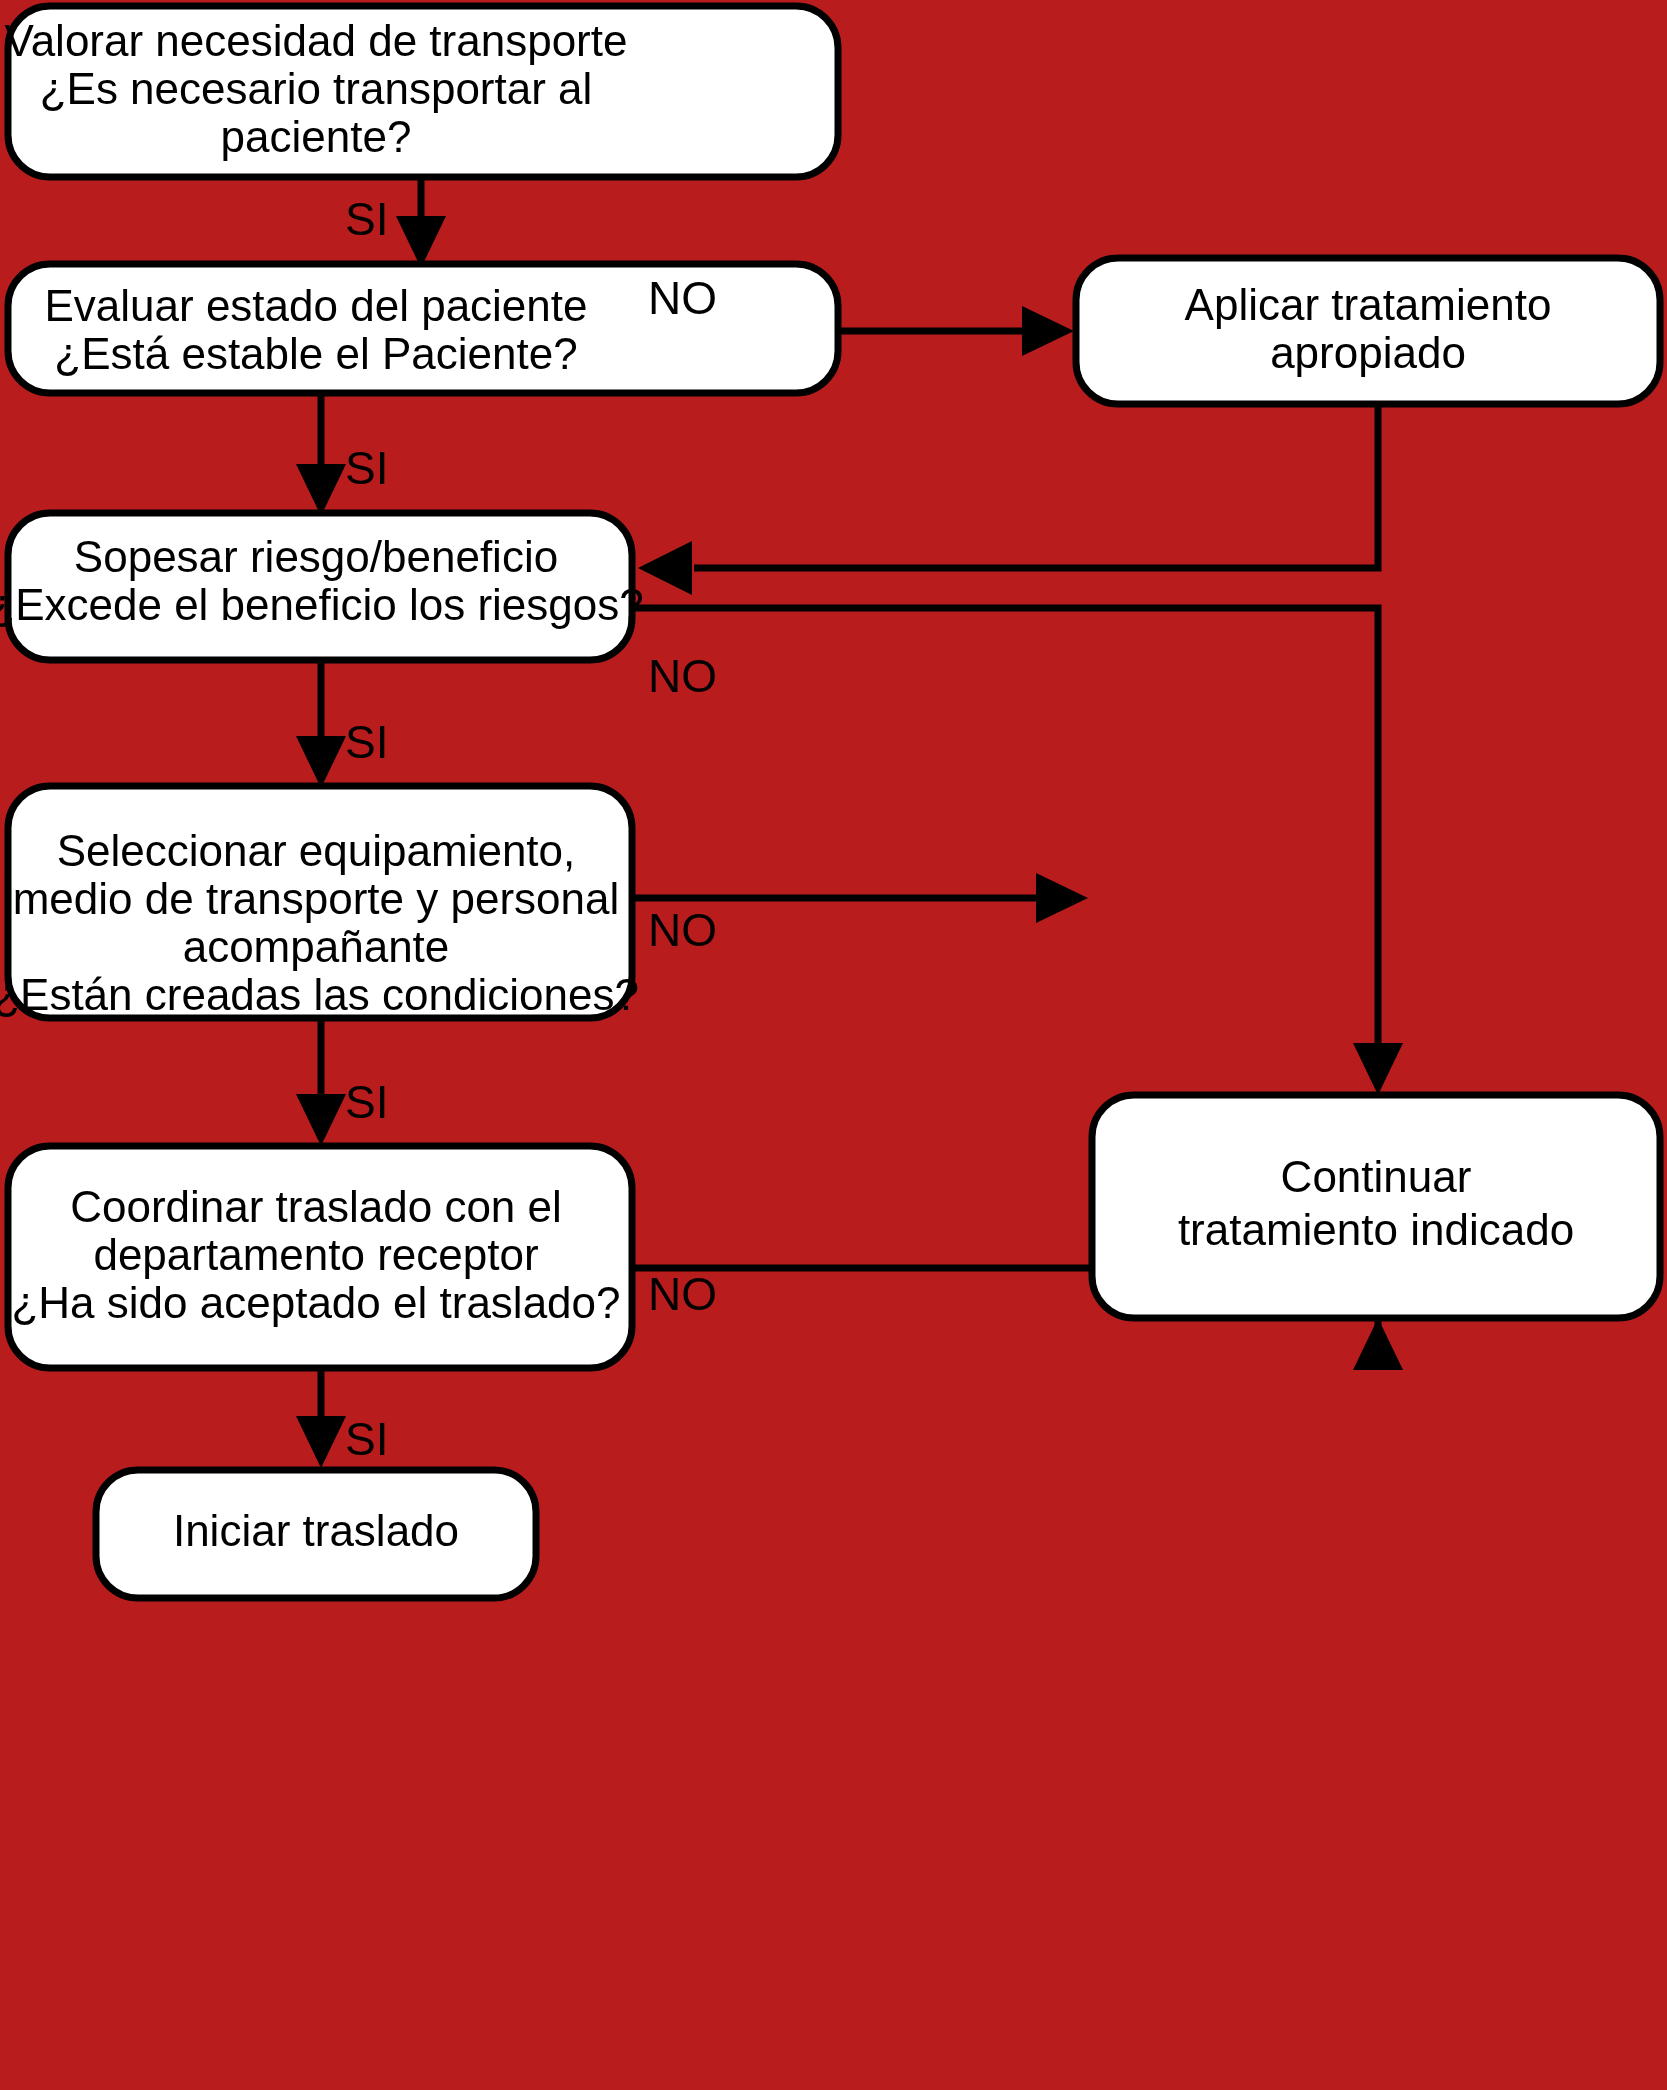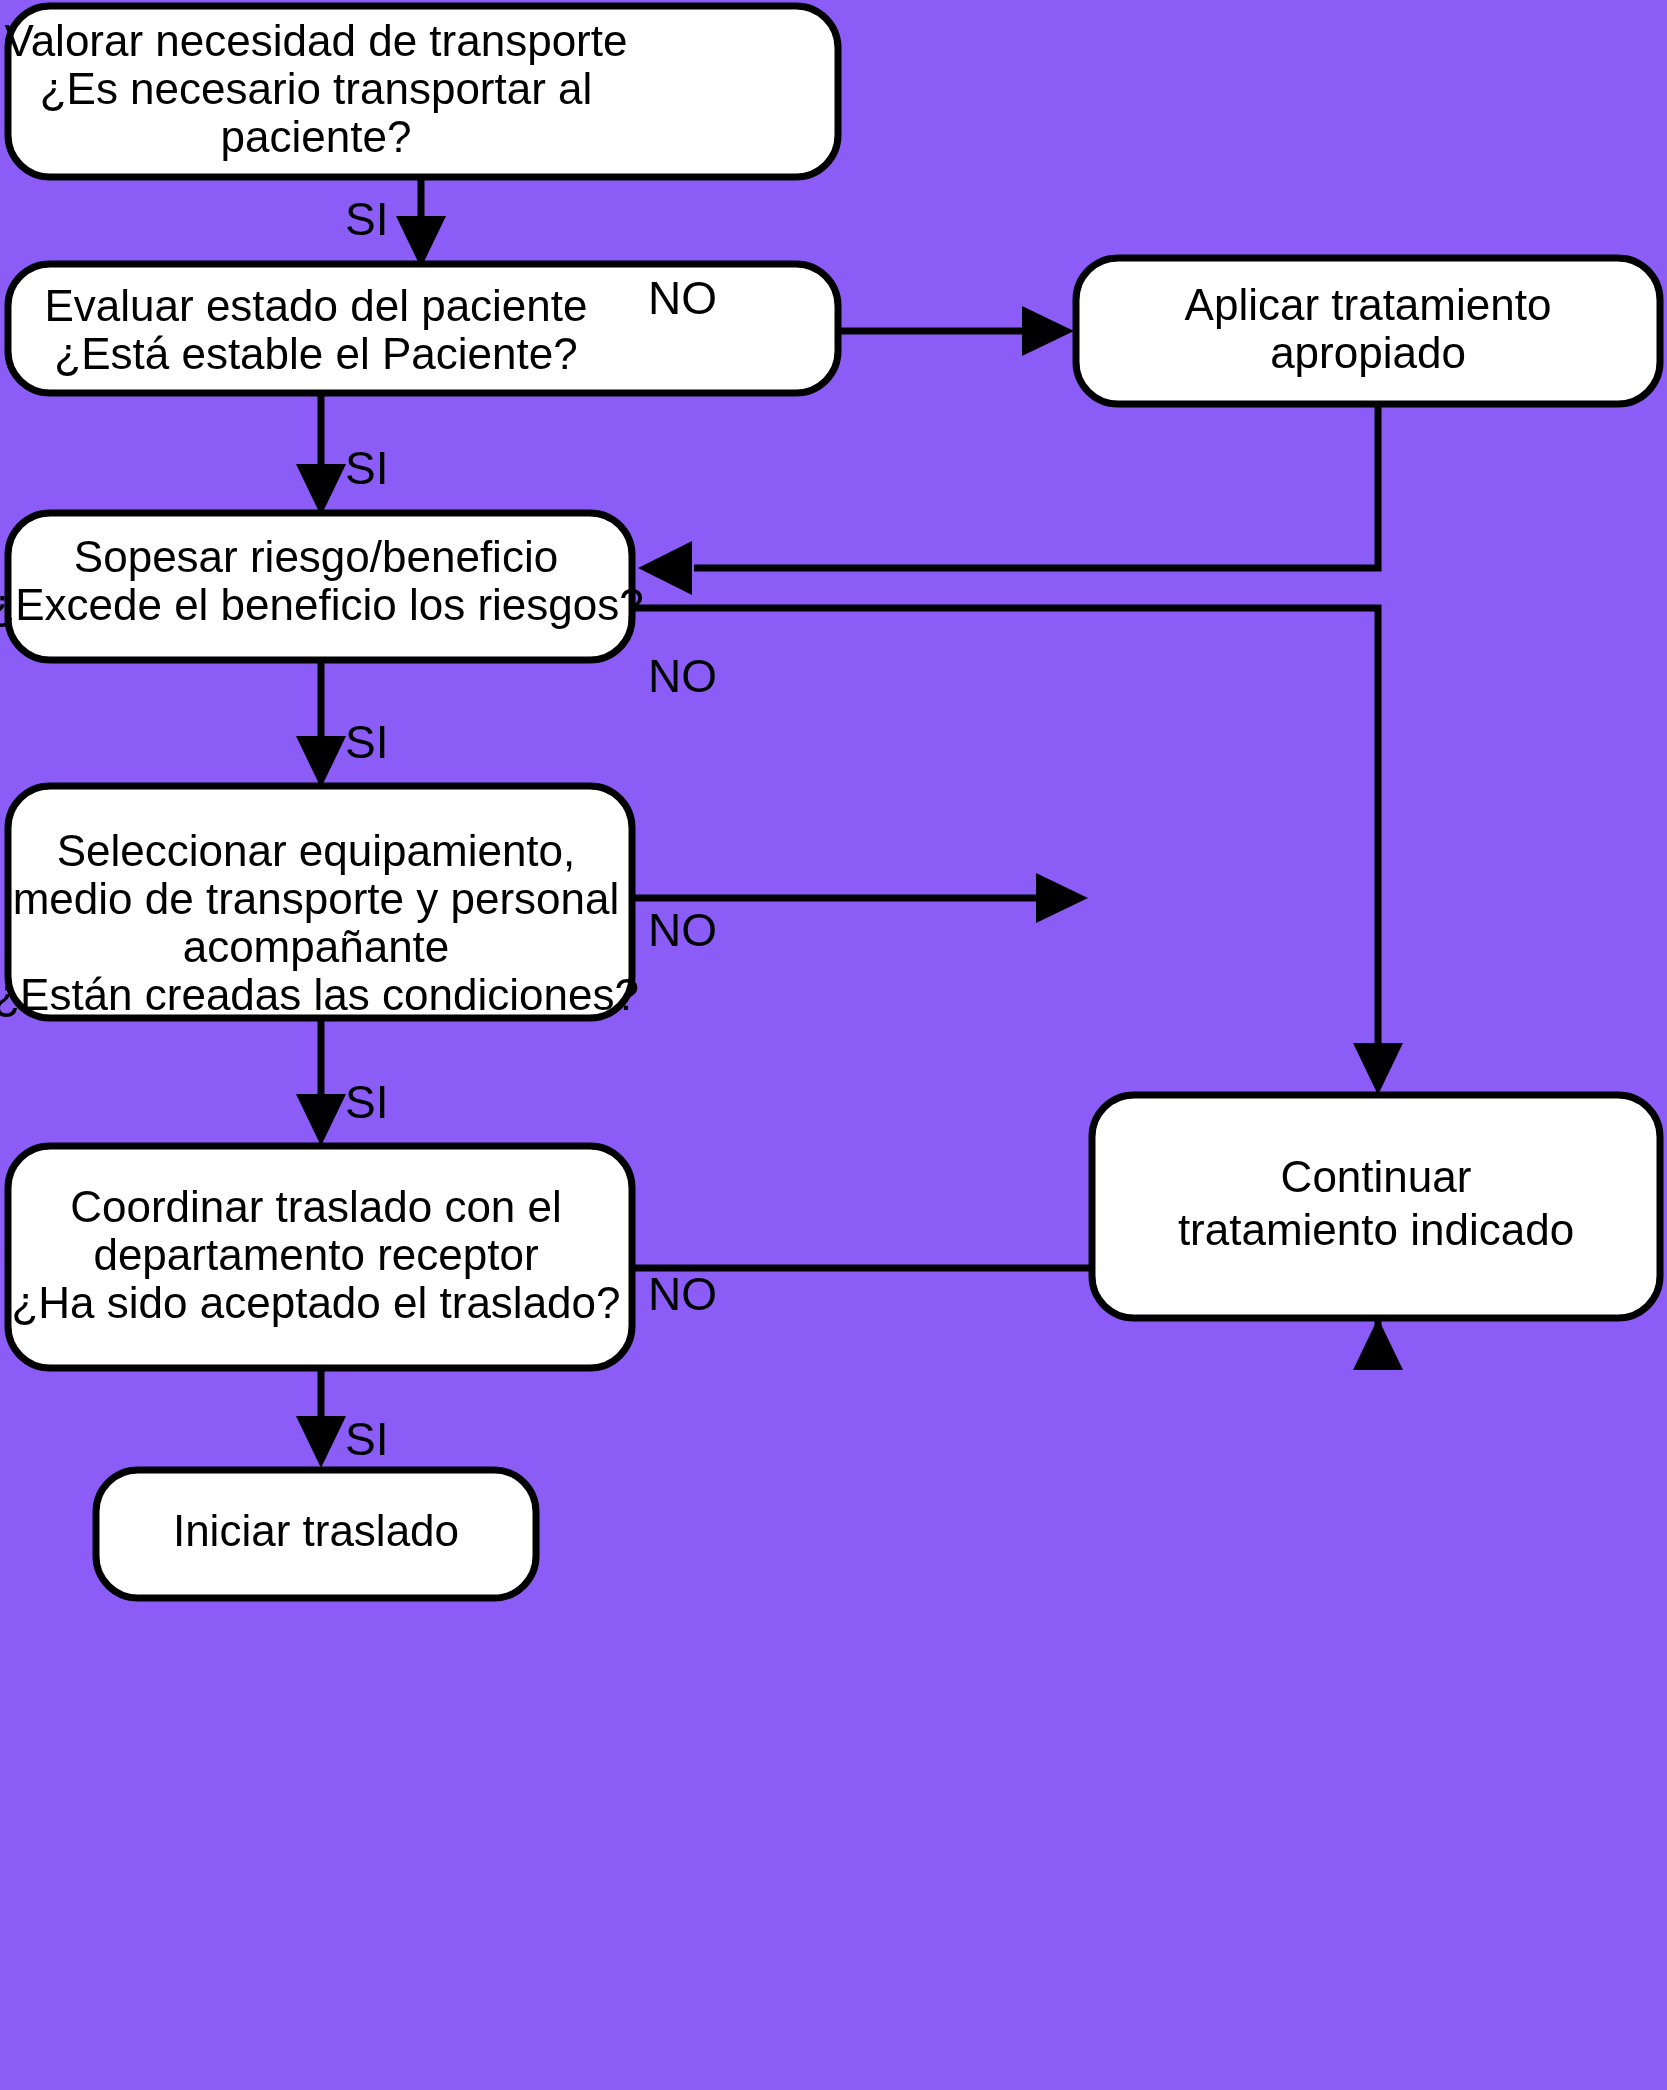--- a/index.html
+++ b/index.html
@@ -4,21 +4,21 @@
 <style>
   html, body {
     margin: 0;
     padding: 0;
     background: #ffffff;
   }
   #chart-root {
     position: relative;
     width: 1667px;
     height: 2090px;
-    background: #8b5cf6;
+    background: #b91c1c;
     font-family: "Liberation Sans", sans-serif;
   }
   svg.flow {
     position: absolute;
     top: 0; left: 0;
     width: 1667px;
     height: 2090px;
     display: block;
   }
   .node-rect {

